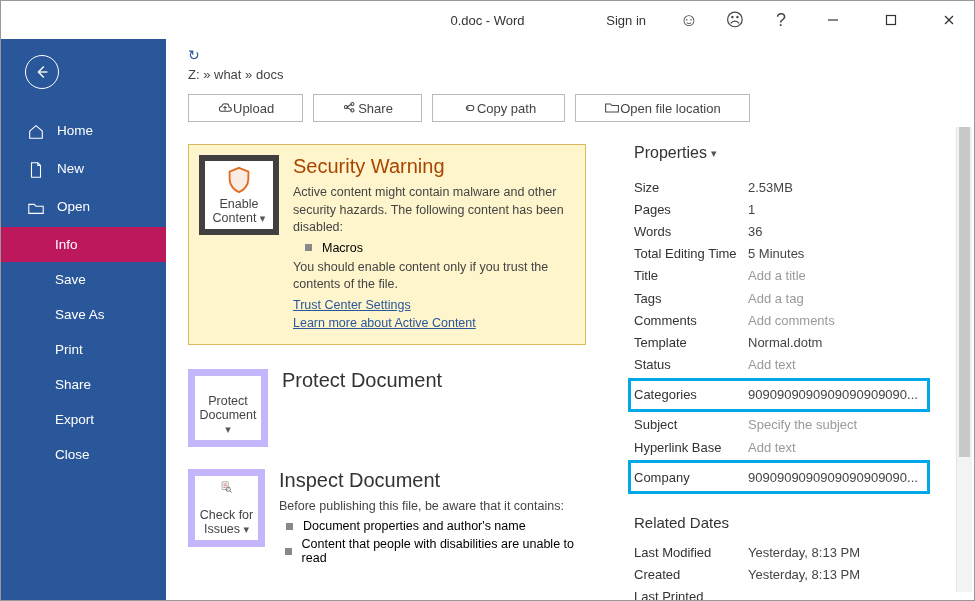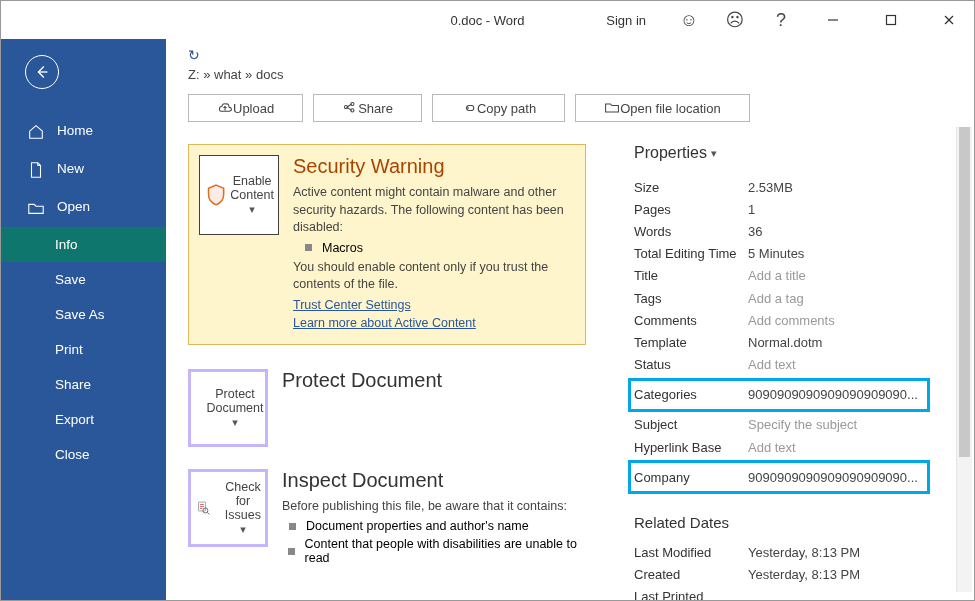--- a/index.html
+++ b/index.html
@@ -14,21 +14,21 @@
     .signin { font-size: 13px; color: #333; margin-right: 8px; cursor: pointer; padding: 0 6px; }
     .face-icon { font-size: 18px; color: #444; width: 34px; text-align: center; cursor: pointer; }
 
     
     .sidebar { position: absolute; left: 0; top: 38px; bottom: 0; width: 165px; background: #2a569a; color: #fff; }
     .back-circle { width: 34px; height: 34px; border: 1.5px solid #fff; border-radius: 50%; display: flex; align-items: center; justify-content: center; margin: 16px 0 24px 24px; cursor: pointer; }
     .back-circle svg { width: 18px; height: 18px; stroke: #fff; fill: none; stroke-width: 1.5; }
     .nav { list-style: none; }
     .nav li { padding: 10px 0 10px 26px; font-size: 13.5px; display: flex; gap: 12px; cursor: pointer; }
     .nav li.noicon { padding-left: 54px; }
-    .nav li.active { background: #0f766e; }
+    .nav li.active { background: #be185d; }
     .nav li.disabled { color: rgba(255,255,255,0.4); cursor: default; }
     .nav .icon { width: 18px; height: 18px; display: inline-flex; align-items: center; justify-content: center; }
     .nav .icon svg { width: 18px; height: 18px; stroke: #fff; fill: none; stroke-width: 1.2; }
 
     
     .main { position: absolute; left: 165px; right: 0; top: 38px; bottom: 0; background: #fff; overflow: hidden; }
     .scrollbar { position: absolute; right: 2px; top: 88px; bottom: 8px; width: 16px; background: #f3f3f3; border-left: 1px solid #e5e5e5; }
     .scrollbar-thumb { position: absolute; top: 0; left: 2px; right: 2px; height: 330px; background: #c8c8c8; }
 
     .ju-icon { margin: 8px 0 0 22px; color: #2a569a; font-size: 14px; }
@@ -37,33 +37,33 @@
     .toolbar { display: flex; gap: 10px; margin-left: 22px; }
     .tbtn { display: flex; align-items: center; border: 1px solid #b9b9b9; background: #fff; padding: 5px 28px; font-size: 13px; color: #444; cursor: pointer; }
     .tbtn svg { width: 16px; height: 16px; stroke: #444; fill: none; stroke-width: 1.3; }
 
     .content-row { display: flex; align-items: flex-start; margin-top: 22px; gap: 48px; }
     .cards-col { margin-left: 22px; width: 398px; }
     .props-col { width: 290px; }
 
     
     .warning-card { border: 1px solid #d8b95c; background: #fff5cc; padding: 10px 14px 14px 10px; display: flex; gap: 14px; margin-bottom: 24px; }
-    .warning-btn { width: 80px; height: 80px; background: #fff; border: 1px solid #404040; display: flex; align-items: center; justify-content: center; gap: 2px; font-size: 12.5px; color: #444; cursor: pointer; text-align:center; padding:4px; }
+    .warning-btn { width: 80px; height: 80px; background: #fff; border: 6px solid #404040; display: flex; flex-direction: column; align-items: center; justify-content: center; gap: 2px; font-size: 12.5px; color: #444; cursor: pointer; text-align:center; padding:4px; }
     .warning-btn svg { width: 32px; height: 32px; }
     .chev { font-size: 11px; color: #555; }
     .warning-body { flex: 1; }
     .warning-body h2 { font-size: 20px; font-weight: 400; color: #a94400; margin-bottom: 6px; }
     .warning-body p { font-size: 12.5px; color: #444; line-height: 1.4; margin-bottom: 2px; }
     .bullet-row { display: flex; align-items: center; gap: 10px; margin: 4px 0 4px 12px; font-size: 12.5px; }
     .bullet-sq { width: 7px; height: 7px; background: #888; }
     .link { font-size: 12.5px; color: #2a569a; text-decoration: underline; cursor: pointer; display: block; margin-top: 4px; }
 
     
     .card { display: flex; gap: 14px; margin-bottom: 22px; }
-    .card-btn { width: 80px; height: 78px; border: 3px solid #c4b5fd; display: flex; flex-direction: row; align-items: center; justify-content: center; gap: 14px; font-size: 12.5px; color: #444; cursor: pointer; text-align: center; padding: 4px; }
+    .card-btn { width: 80px; height: 78px; border: 7px solid #c4b5fd; display: flex; flex-direction: column; align-items: center; justify-content: center; gap: 14px; font-size: 12.5px; color: #444; cursor: pointer; text-align: center; padding: 4px; }
     .card-btn svg { width: 32px; height: 32px; }
     .card-body h2 { font-size: 20px; font-weight: 400; color: #333; margin-bottom: 6px; }
     .card-body p { font-size: 12.5px; color: #444; line-height: 1.4; }
 
     
     .props-header { font-size: 16px; color: #333; display: flex; align-items: center; gap: 4px; margin-bottom: 14px; cursor: pointer; }
     .prop-row { display: flex; font-size: 13px; padding: 3.6px 0; align-items: flex-start; }
     .prop-label { width: 114px; color: #333; }
     .prop-val { color: #444; }
     .prop-val.placeholder { color: #999; }

